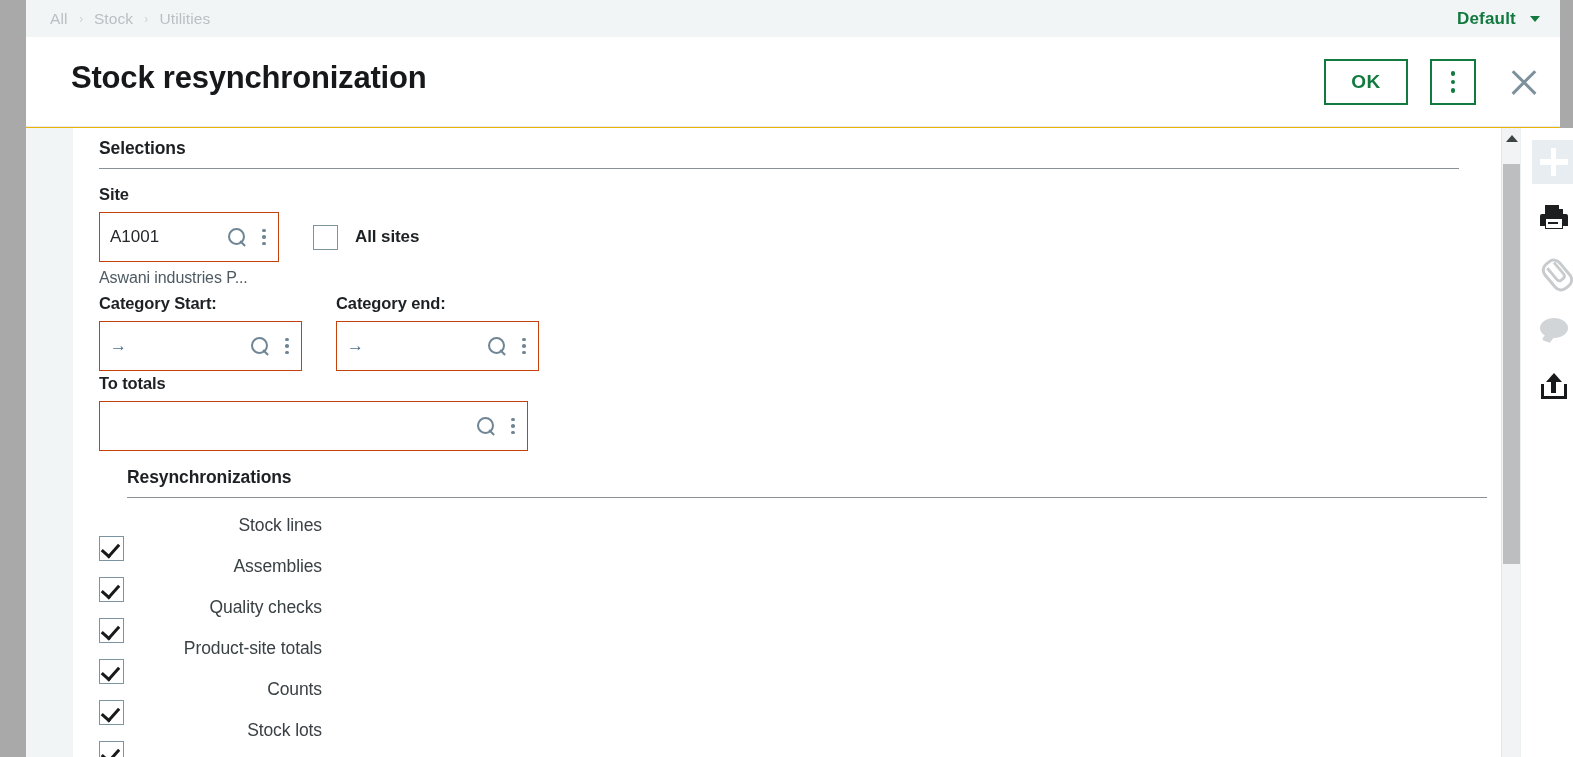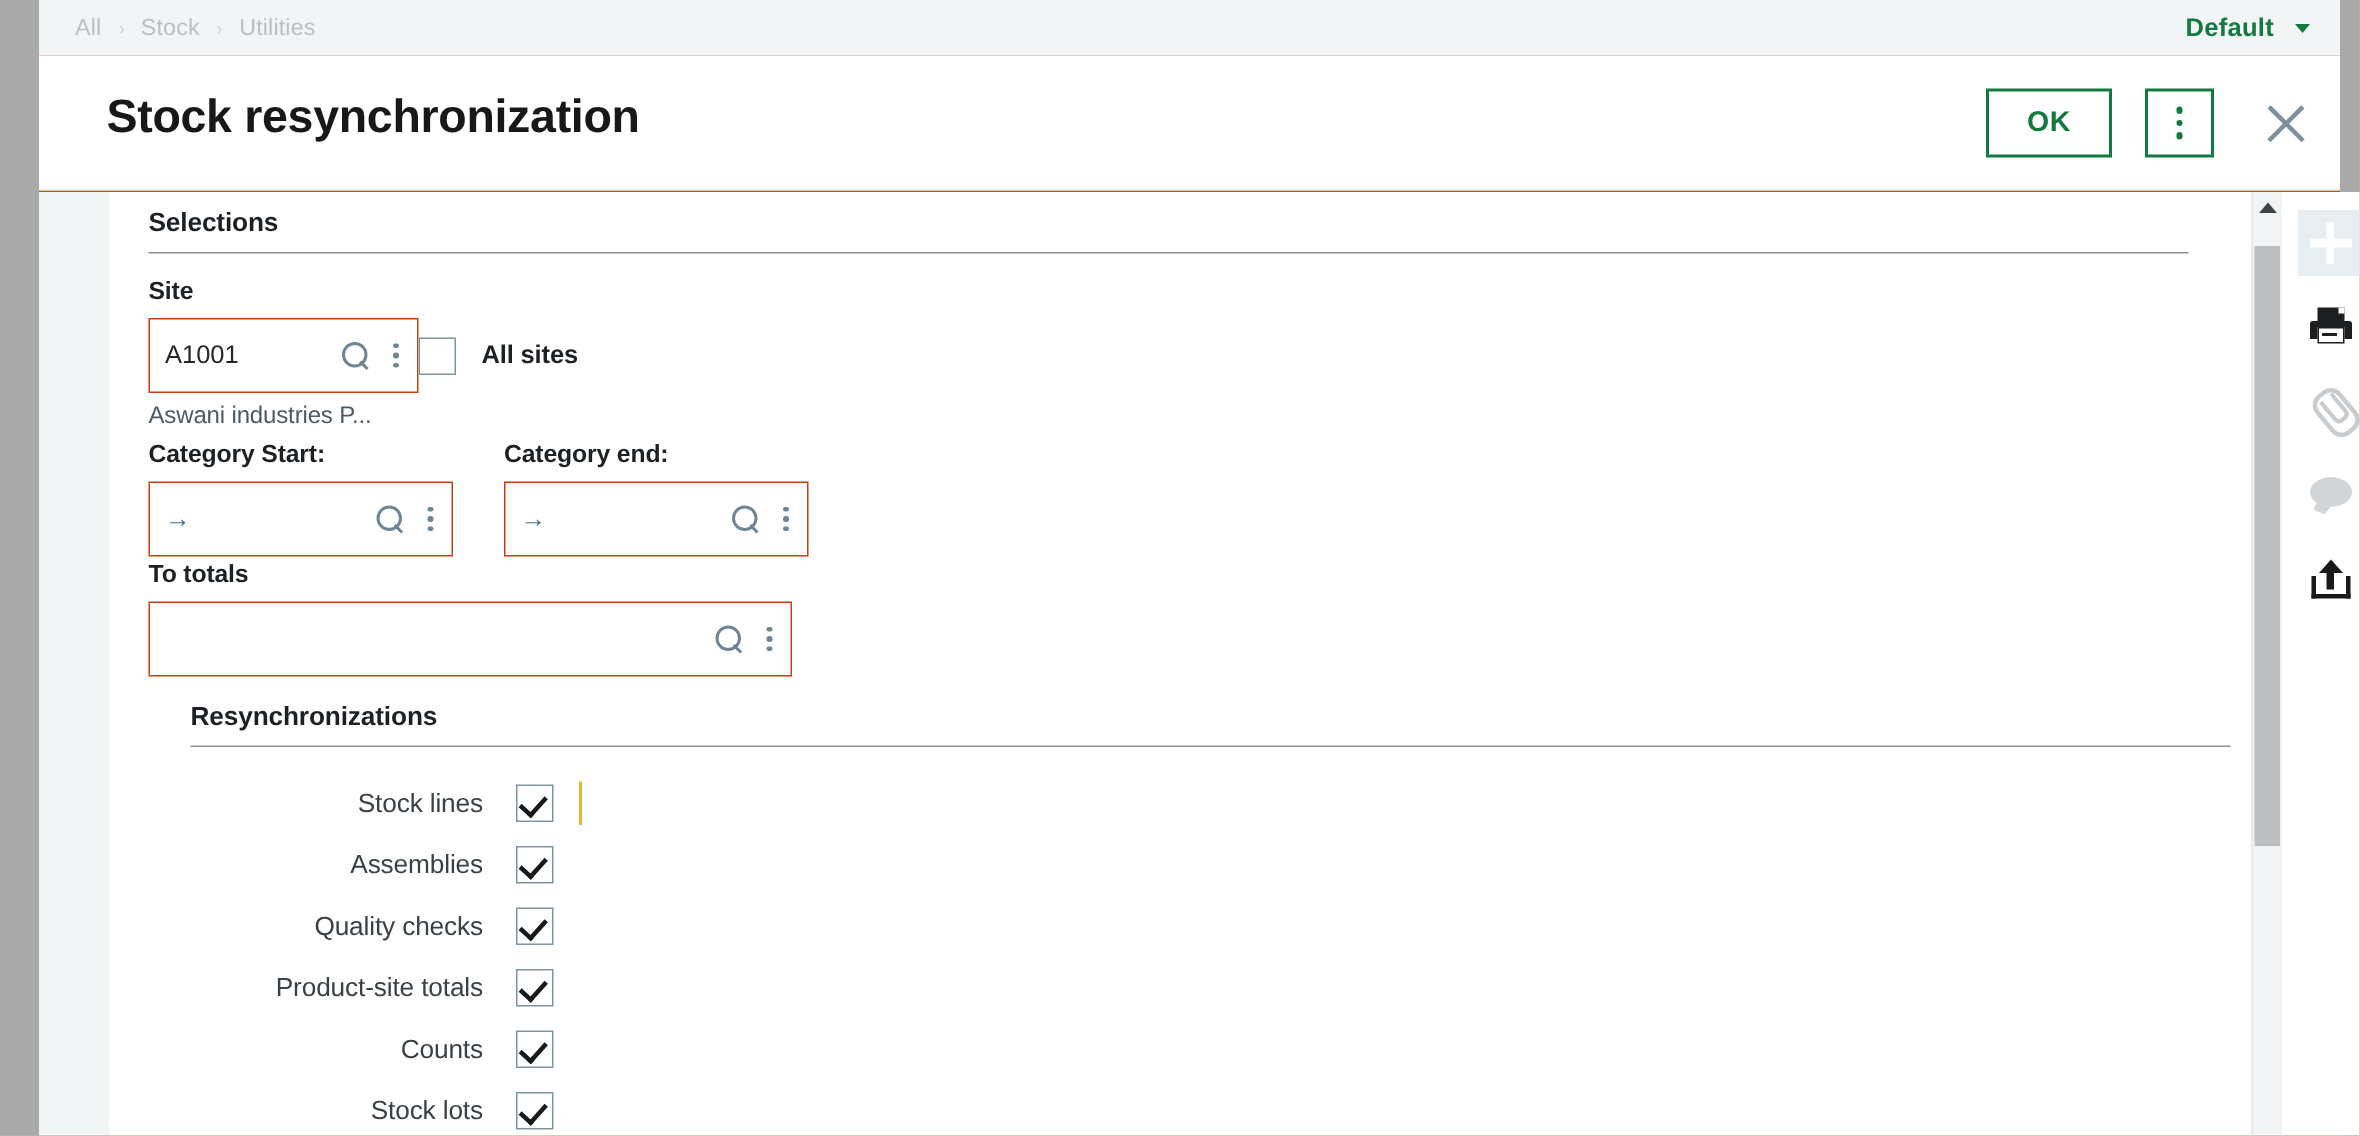--- a/index.html
+++ b/index.html
@@ -28,21 +28,21 @@
     position: absolute; left: 1560px; top: 0;
     width: 13px; height: 757px;
     background: #a9a9a9;
   }
 
   
   .modal {
     position: absolute;
     left: 26px; top: 0;
     width: 1534px; height: 757px;
-    background: #a16207;
+    background: #eab308;
   }
 
   
   .crumb-bar {
     position: absolute; left: 0; top: 0;
     width: 1534px; height: 37px;
     background: #f2f5f6;
     display: flex;
     align-items: center;
   }
@@ -281,22 +281,22 @@
     font-size: 17px;
     font-weight: bold;
     color: #1d2124;
     margin-left: 17px;
     letter-spacing: -.1px;
   }
 
   
   .resync-row {
     display: flex;
-    align-items: center;
     height: 41px;
+    flex-direction: column;
   }
   .resync-label {
     width: 245px;
     text-align: right;
     font-size: 17.5px;
     color: #3a4145;
     padding-right: 22px;
     letter-spacing: -.1px;
   }
   .focus-bar {
@@ -495,21 +495,21 @@
           <div style="display:flex; align-items:center; margin-top:8px;">
             <div class="inp" style="width:180px;">
               <span class="val">A1001</span>
               <span class="icon-search"></span>
               <span class="icon-dots">
                   <i></i>
                   <i></i>
                   <i></i>
                 </span>
             </div>
-            <div style="display:flex; align-items:center; justify-content:center;">
+            <div style="display:flex; align-items:center; margin-left:34px;justify-content:center;">
               <span class="cb-box"></span>
               <span class="cb-inline-label">All sites</span>
             </div>
           </div>
           <div class="helper" style="margin-top:7px;">Aswani industries P...</div>
         </div>
 
         <div style="position:absolute; left:26px; top:166px; display:flex; gap:34px;">
           <div>
             <div class="fld-label">Category Start:</div>

